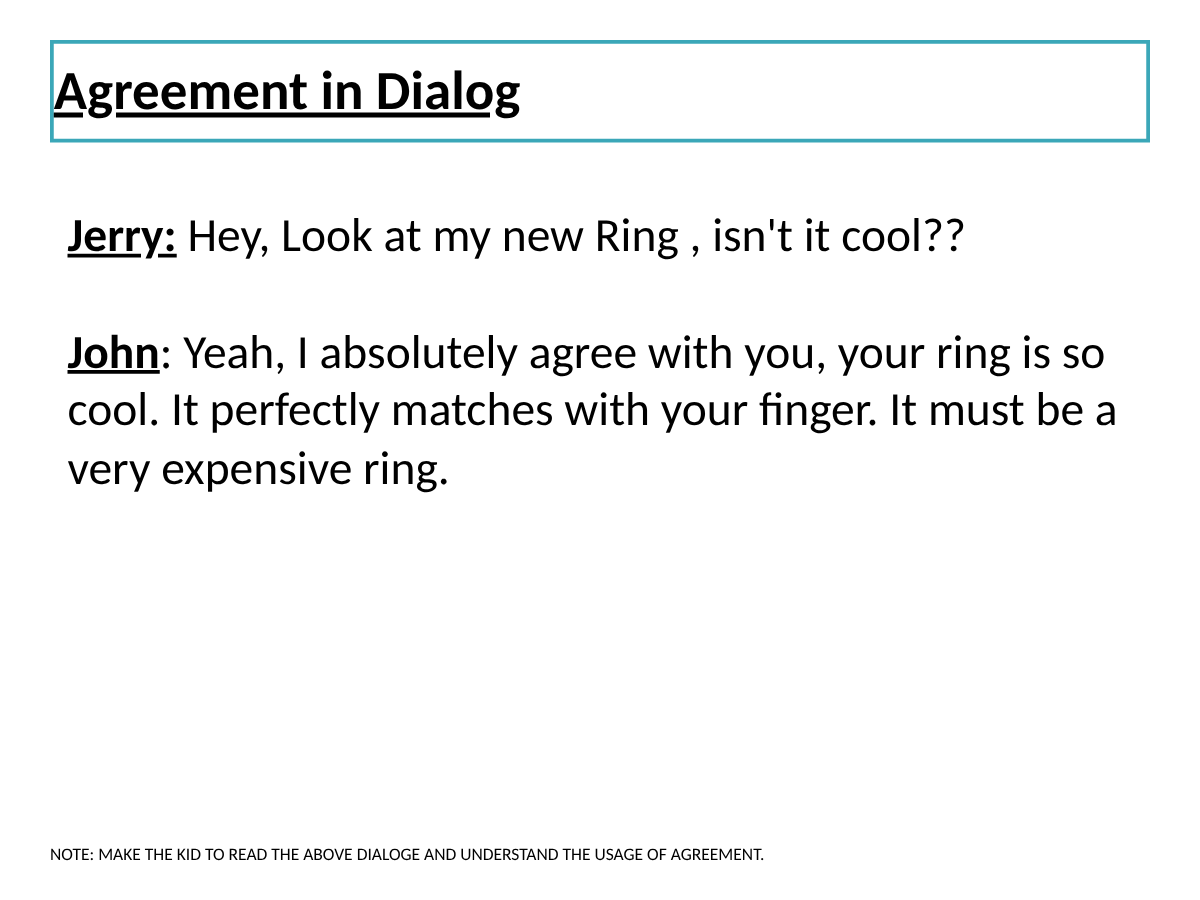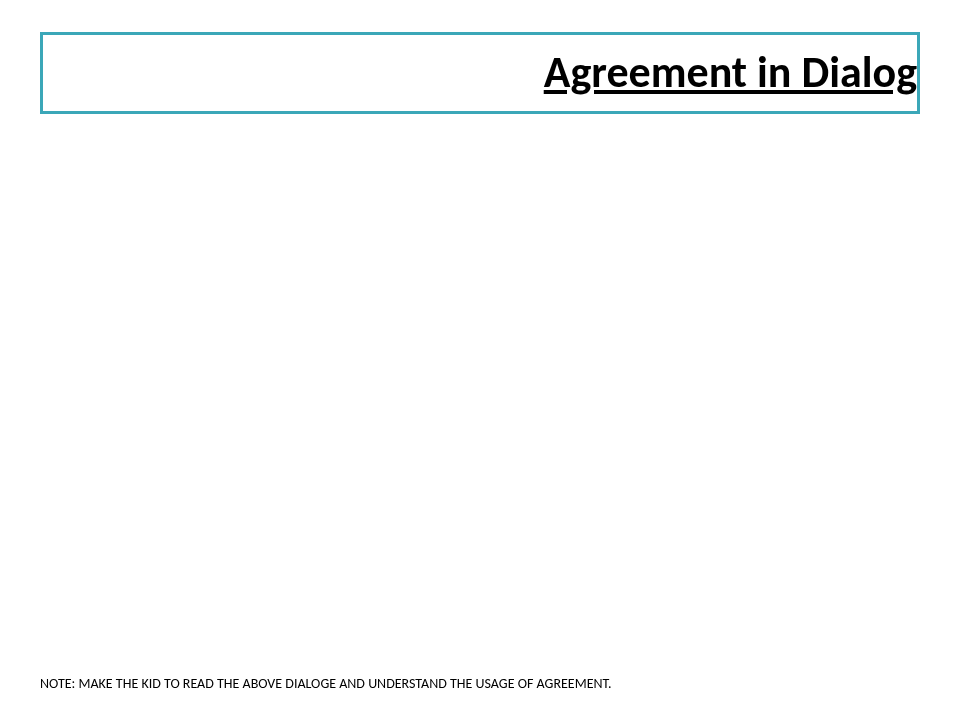--- a/index.html
+++ b/index.html
@@ -12,21 +12,21 @@
       height: 720px;
       background: #ffffff;
       font-family: Calibri, "Segoe UI", Arial, sans-serif;
       color: #000000;
       padding: 32px 40px 28px 40px;
       position: relative;
     }
     .title-box {
       border: 3px solid #3ba7b8;
       padding: 10px 0 12px 0;
-      text-align: right;
+      text-align: left;
       margin-bottom: 52px;
     }
     .title-text {
       font-size: 44px;
       font-weight: 700;
       text-decoration: underline;
       letter-spacing: 0px;
     }
     .dialog {
       padding: 0 18px 0 14px;
@@ -50,15 +50,21 @@
     }
   </style>
 </head>
 <body>
 
 <div class="title-box">
   <div class="title-text">Agreement in Dialog</div>
 </div>
 
 <div class="dialog">
+  <p class="line">
+    <span class="speaker">Jerry:</span><span> Hey, Look at my new Ring , isn't it cool??</span>
+  </p>
+  <p class="line">
+    <span class="speaker">John</span><span>: Yeah, I absolutely agree with you, your ring is so cool. It perfectly matches with your finger. It must be a very expensive ring.</span>
+  </p>
 </div>
 
 <div class="note">NOTE: MAKE THE KID TO READ THE ABOVE DIALOGE AND UNDERSTAND THE USAGE OF AGREEMENT.</div>
 
 </body></html>

